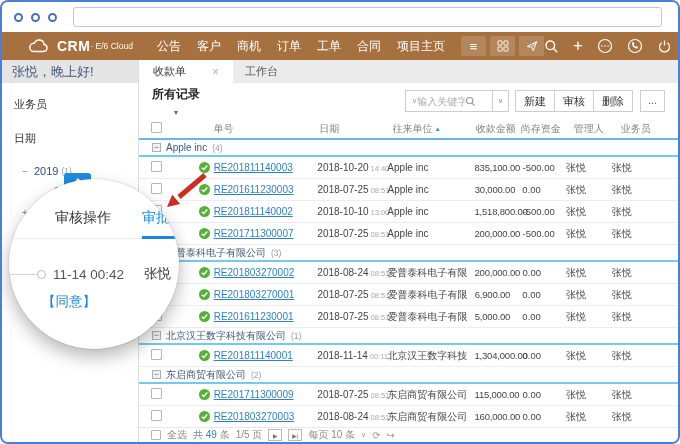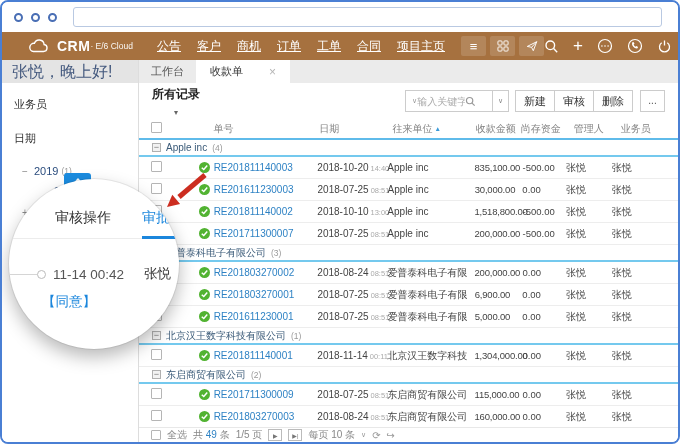--- a/index.html
+++ b/index.html
@@ -14,32 +14,32 @@
   .win-circle { width:9px; height:9px; border:2px solid #4a6fb5; border-radius:50%; margin-right:8px; flex-shrink:0; }
   .address-bar { flex:1; height:20px; border:1px solid #b9c9e2; border-radius:3px; margin-left:8px;
                  font-size:11px; padding:0 6px; color:#333; outline:none; }
 
   
   .app-header { height:28px; background:#a6713f; display:flex; align-items:center; color:#fff;padding-left:8px; }
   .logo { display:flex; align-items:center; padding-left:18px; width:138px; flex-shrink:0; }
   .logo-crm { font-size:14px; font-weight:bold; letter-spacing:.5px; margin-left:7px; }
   .logo-sub { font-size:8.5px; opacity:.95; }
   .nav { display:flex; gap:16px; font-size:12px; margin-left:9px; white-space:nowrap; }
-  .nav-item { cursor:pointer;text-decoration:underline; }
+  .nav-item { cursor:pointer; }
   .hdr-iconbtns { display:flex; gap:4px; margin-left:16px; }
   .hdr-iconbtn { width:25px; height:20px; background:rgba(255,255,255,.15); border-radius:2px;
                  display:flex; align-items:center; justify-content:center; font-size:13px; line-height:1; }
   .hdr-right { margin-left:auto; display:flex; align-items:center; gap:14px; padding-right:16px; }
   .hdr-plus { font-size:17px; font-weight:400; line-height:1; margin-top:-2px; }
 
   
   .main { display:flex; height:382px; }
 
   .sidebar { width:137px; border-right:1px solid #ddd; background:#fff; flex-shrink:0; }
-  .greeting { height:23px; background:#e4e4e4; color:#44597e; font-size:16px; line-height:23px; padding-left:10px; }
+  .greeting { height:23px; background:#e4e4e4; color:#44597e; font-size:13px; line-height:23px; padding-left:10px; }
   .side-body { padding:14px 10px 0 12px; }
   .side-label { font-size:11px; color:#333; margin-bottom:19px; cursor:pointer; }
   .tree { font-size:11px; color:#2b4d7e; margin-top:2px; }
   .tree-item { display:flex; align-items:center; margin-bottom:7px; cursor:pointer; }
   .tree-item.lvl1 { padding-left:8px; }
   .tree-item.lvl2 { padding-left:28px; }
   .tree-toggle { width:12px; color:#8a8a8a; font-size:10px; }
   .tree-count { color:#9a9a9a; font-size:8.5px; margin-left:3px; }
 
   .content { flex:1; display:flex; flex-direction:column; overflow:hidden; background:#fff; }
@@ -93,21 +93,21 @@
   .data-row { height:22px; display:flex; align-items:center; border-bottom:1px solid #ededed;
               font-size:10px; color:#444; flex-shrink:0; }
   .dc1 { width:48px; padding-left:12px; }
   .dc2 { width:132px; padding-left:12px; display:flex; align-items:center; gap:4px; }
   .dc3 { width:64px; white-space:nowrap; }
   .dc4 { width:86px; padding-left:6px; white-space:nowrap; overflow:hidden; }
   .dc5 { width:50px; padding-left:8px; font-size:9.5px; white-space:nowrap; letter-spacing:-.2px; }
   .dc6 { width:44px; padding-left:6px; font-size:9.5px; }
   .dc7 { width:44px; padding-left:6px; }
   .dc8 { width:75px; padding-left:8px; }
-  .link { color:#2e82c4; cursor:pointer; }
+  .link { color:#2e82c4; text-decoration:underline; cursor:pointer; }
   .date-t { font-size:7.5px; color:#aaa; margin-left:2px; }
   .cb { display:inline-block; width:11px; height:11px; border:1px solid #b5b5b5; background:#fff;
         border-radius:1px; cursor:pointer; }
 
   
   .tfoot { height:15px; border-top:1px solid #e8e8e8; display:flex; align-items:center;
            gap:6px; padding:0 12px; font-size:10px; color:#888; flex-shrink:0; }
   .tfoot .cb { width:10px; height:10px; }
   .blue { color:#2e82c4; }
   .pg-btn { width:14px; height:12px; border:1px solid #bbb; font-size:6px; color:#777;
@@ -236,26 +236,26 @@
               <span class="tree-toggle">+</span>
               <span class="tree-label">2018</span>
               <span class="tree-count">(48)</span>
             </div>
           </div>
       </div>
     </aside>
 
     <section class="content">
       <div class="tabstrip">
-        <div class="tab">
-          <span>工作台</span>
-        </div>
         <div class="tab active">
           <span>收款单</span>
           <span class="tab-close">×</span>
+        </div>
+        <div class="tab">
+          <span>工作台</span>
         </div>
       </div>
 
       <div class="toolbar">
         <div class="filter">
           <span>所有记录</span>
           <span class="caret">▾</span>
         </div>
         <div class="toolbar-right">
           <div class="searchwrap">

